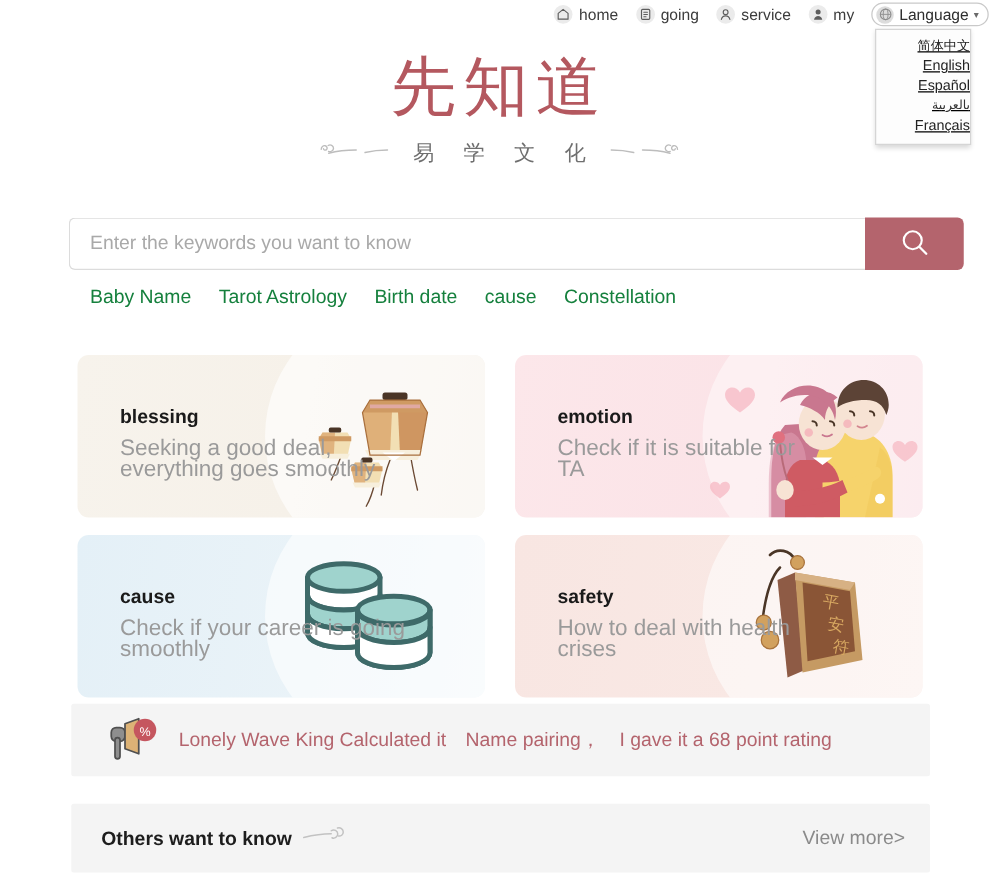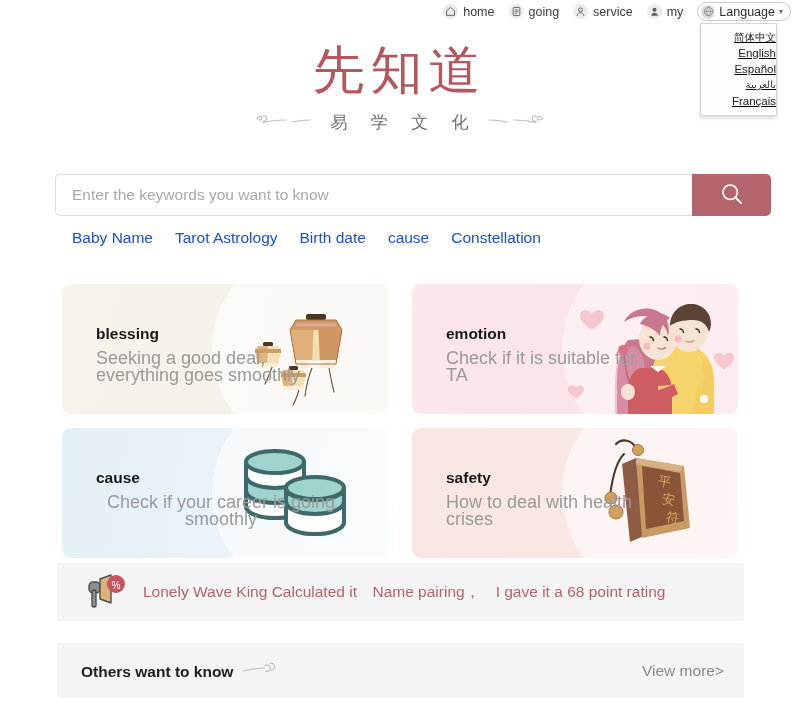--- a/index.html
+++ b/index.html
@@ -92,21 +92,21 @@
     width: 79px; height: 42px; border: none; cursor: pointer;
     border-radius: 0 5px 5px 0;
     background: #b4646d;
     display: flex; align-items: center; justify-content: center;
   }
 
   .hot-row {
     position: absolute; top: 229px; left: 72px;
     display: flex; gap: 22px;
   }
-  .hot-tag { font-size: 15.5px; color: #1d4ed8; cursor: pointer; white-space: nowrap; }
+  .hot-tag { font-size: 15.5px; color: #15803d; cursor: pointer; white-space: nowrap; }
 
   
   .cards {
     position: absolute; top: 284px; left: 62px;
     width: 676px;
     display: grid; grid-template-columns: 338px 338px;
     gap: 14px 12px;
   }
   .card {
     position: relative; width: 326px; height: 130px;
@@ -369,21 +369,21 @@
           <path d="M22 78c0 7 13 12 29 12s29-5 29-12V63c0 7-13 12-29 12s-29-5-29-12z" fill="#ffffff"></path>
 
           <path d="M62 60h58v34c0 7-13 12-29 12s-29-5-29-12z" fill="#ffffff"></path>
           <ellipse cx="91" cy="60" rx="29" ry="11" fill="#9fd3cd"></ellipse>
           <path d="M62 74c0 7 13 12 29 12s29-5 29-12v-14c0 7-13 12-29 12s-29-5-29-12z" fill="#9fd3cd"></path>
           <path d="M62 94c0 7 13 12 29 12s29-5 29-12V74c0 7-13 12-29 12s-29-5-29-12z" fill="#ffffff"></path>
         </g>
       </svg>
     </div>
     <div class="card-title">cause</div>
-    <div class="card-desc" style="width:250px;text-align:center;">Check if your career is going smoothly</div>
+    <div class="card-desc" style="width:250px;">Check if your career is going smoothly</div>
   </div>
 
   <div class="card c-safety">
     <div class="card-arc" style="background:rgba(255,255,255,.55);"></div>
     <div class="card-art" style="right:16px;">
       <svg width="150" height="130" viewBox="0 0 150 130">
 
         <path d="M44 16c6-6 16-4 20 4" stroke="#4a3526" stroke-width="2.2" fill="none" stroke-linecap="round"></path>
         <path d="M52 26c-8 8-12 26-14 42" stroke="#4a3526" stroke-width="2" fill="none" stroke-linecap="round"></path>
         <circle cx="66" cy="22" r="5.5" fill="#d2a15e" stroke="#a9733c" stroke-width="1"></circle>

